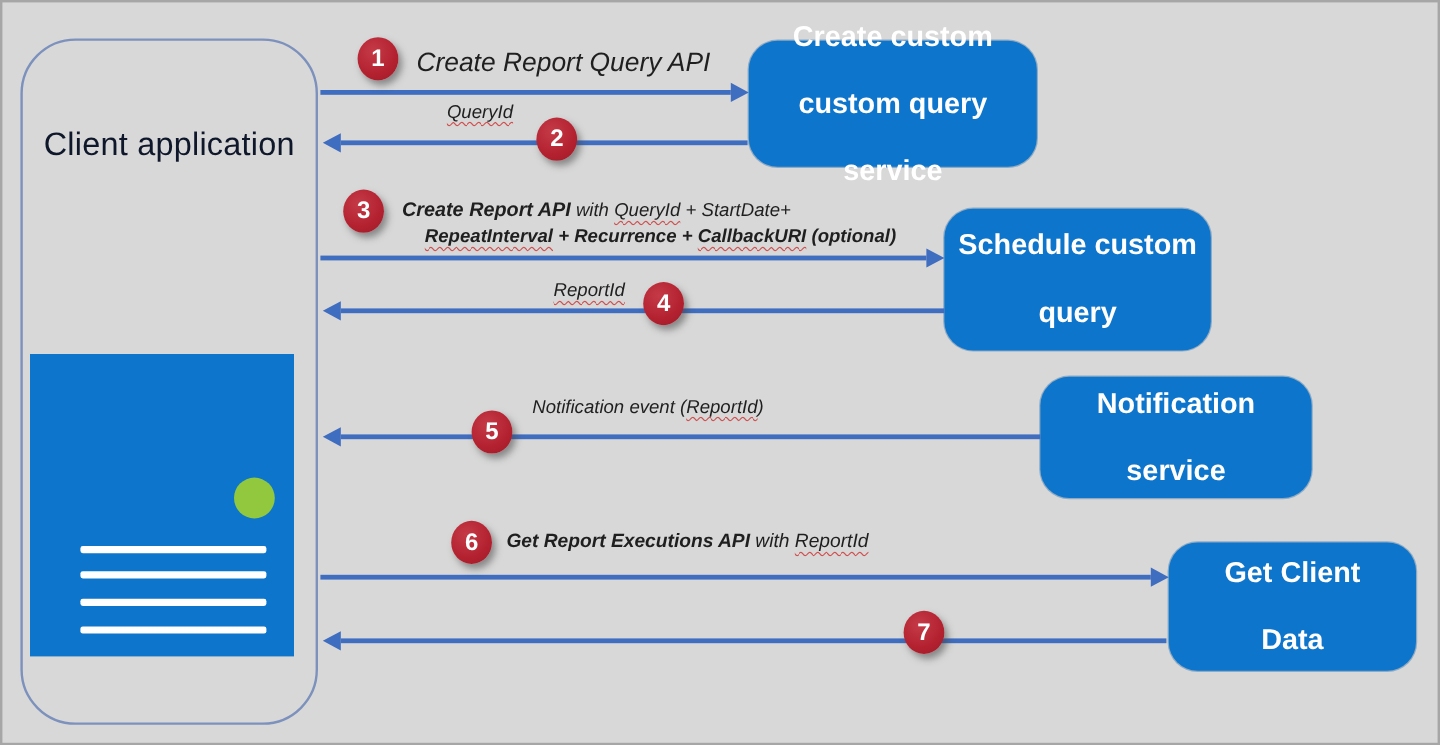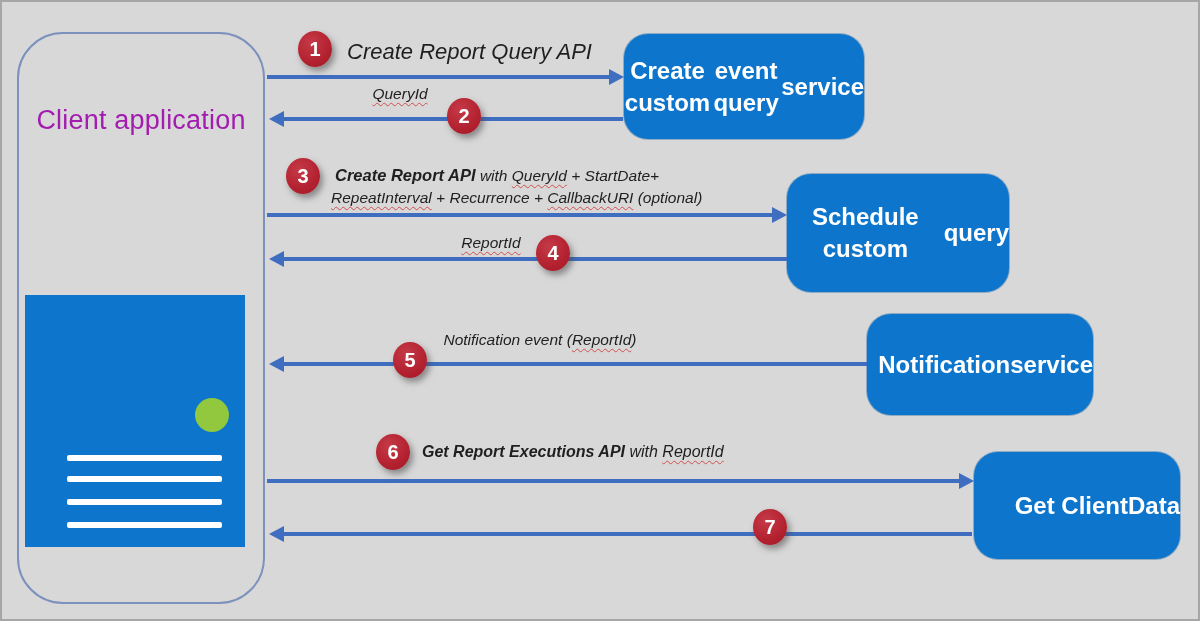--- a/index.html
+++ b/index.html
@@ -20,39 +20,40 @@
     font-family:"Liberation Sans", sans-serif;
   }
   
   .client-box{
     position:absolute;left:15px;top:30px;width:248px;height:572px;
     border:2px solid var(--client-border);border-radius:46px;box-sizing:border-box;
     background:var(--bg);
   }
   .client-title{
     position:absolute;left:15px;top:103px;width:248px;text-align:center;
-    font-size:27px;color:#a21caf;letter-spacing:0.2px;
+    font-size:27px;color:#0f172a;letter-spacing:0.2px;
   }
   .doc{
     position:absolute;left:23px;top:293px;width:220px;height:252px;
     background:var(--box-blue);
   }
   .doc .dot{
     position:absolute;left:170px;top:103px;width:34px;height:34px;border-radius:50%;
     background:var(--green);
   }
   .doc .tline{
     position:absolute;left:42px;width:155px;height:6px;background:#ffffff;border-radius:2px;
   }
   
   .svc{
     position:absolute;background:var(--box-blue);border-radius:24px;color:#fff;
-    display:flex;flex-direction:row;align-items:center;justify-content:flex-end;
+    display:flex;flex-direction:column;align-items:center;justify-content:center;
     font-size:24px;font-weight:600;line-height:32px;text-align:center;
     box-shadow:0 0 0 1px rgba(10,90,160,.35);
+    gap:24px;
   }
   .svc span{display:block;}
   #svc1{left:622px;top:32px;width:240px;height:105px;}
   #svc2{left:785px;top:172px;width:222px;height:118px;}
   #svc3{left:865px;top:312px;width:226px;height:101px;}
   #svc4{left:972px;top:450px;width:206px;height:107px;}
   
   .arrow{position:absolute;height:16px;display:flex;align-items:center;}
   .arrow .arrow-line{flex:1;height:4px;background:var(--arrow);}
   .arrow .arrow-head{width:0;height:0;border-top:8px solid transparent;border-bottom:8px solid transparent;}
@@ -85,21 +86,21 @@
   .lbl{position:absolute;font-style:italic;font-size:15.5px;color:var(--ink);white-space:nowrap;}
   .lbl .b{font-weight:700;}
   .lbl .wavy{
     text-decoration-line:underline;text-decoration-style:wavy;
     text-decoration-color:var(--wavy);text-decoration-thickness:1px;text-underline-offset:3px;
   }
   #l1{left:345px;top:37px;font-size:22px;font-weight:400;}
   #l2{left:348px;top:83px;width:100px;text-align:center;}
   #l3a{left:333px;top:164px;font-size:15.5px;}
   #l3a .b{font-size:16.5px;}
-  #l3b{left:329px;top:187px;}
+  #l3b{left:352px;top:187px;font-weight:bold;}
   #l4{left:439px;top:232px;width:100px;text-align:center;}
   #l5{left:408px;top:329px;width:260px;text-align:center;}
   #l6{left:420px;top:441px;font-size:16px;}
   #l7{left:445px;top:500px;width:240px;text-align:center;}
 </style>
 </head>
 <body>
 
 <div id="canvas">
 
@@ -109,21 +110,21 @@
   <div class="doc">
     <div class="dot"></div>
     <div class="tline" style="top:160px;"></div>
     <div class="tline" style="top:181px;"></div>
     <div class="tline" style="top:204px;"></div>
     <div class="tline" style="top:227px;"></div>
   </div>
 
   <div id="svc1" class="svc">
     <span>Create custom</span>
-    <span>event query</span>
+    <span>custom query</span>
     <span>service</span>
   </div>
   <div id="svc2" class="svc">
     <span>Schedule custom</span>
     <span>query</span>
   </div>
   <div id="svc3" class="svc">
     <span>Notification</span>
     <span>service</span>
   </div>

